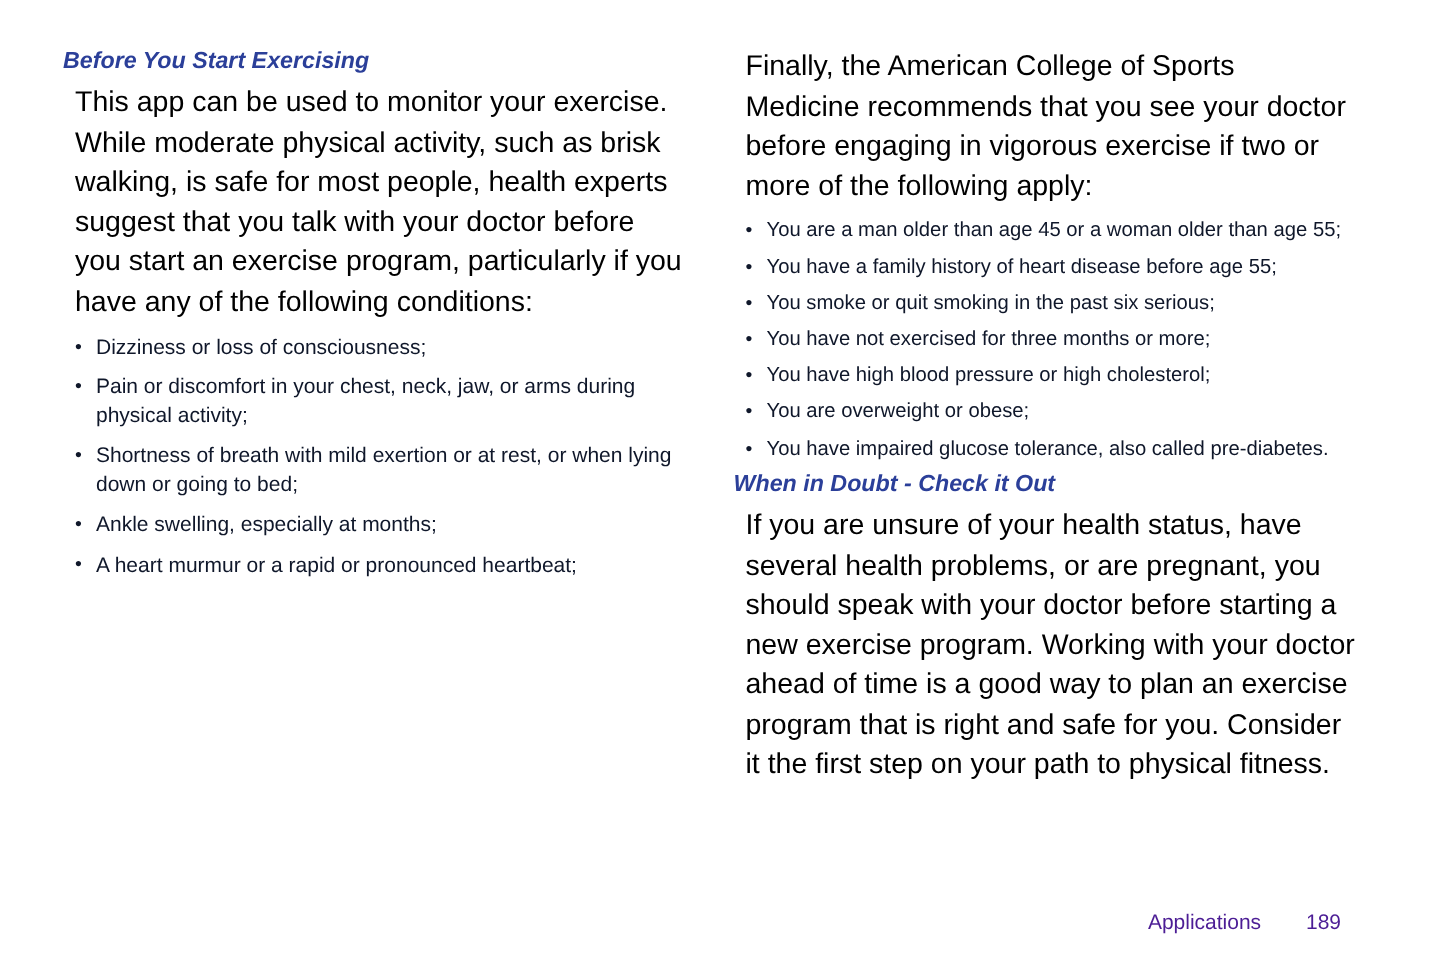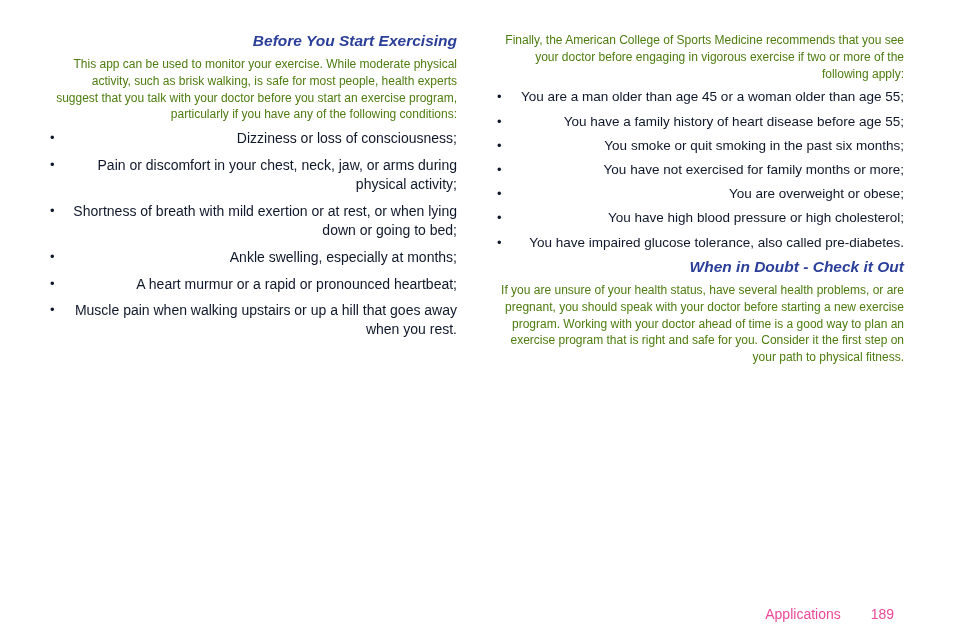--- a/index.html
+++ b/index.html
@@ -11,34 +11,33 @@
       padding: 32px 50px 20px 50px;
       position: relative;
     }
     .columns {
       display: flex;
       gap: 40px;
     }
     .col {
       flex: 1;
       min-width: 0;
-      text-align: right;
     }
     h3 {
       color: #2b3f99;
       font-style: italic;
       font-weight: bold;
       font-size: 15.5px;
       margin-bottom: 6px;
       margin-left: -8px;
     }
     .para {
-      font-size: 12px;
+      font-size: 19px;
       line-height: 1.4;
-      color: #4d7c0f;
+      color: #000000;
       margin-bottom: 6px;
     }
     ul {
       list-style: none;
       padding-left: 0;
       margin-bottom: 6px;
     }
     ul li {
       font-size: 14px;
       line-height: 1.35;
@@ -56,52 +55,51 @@
     }
     ul.tight li {
       margin-bottom: 6px;
       font-size: 13.5px;
     }
     .footer {
       position: absolute;
       bottom: 14px;
       right: 60px;
       font-size: 14px;
-      color: #ec4899;
+      color: #4c1d95;
     }
     .pagenum {
       display: inline-block;
       margin-left: 26px;
     }
   </style>
 </head>
 <body>
 
 <div class="columns">
   <div class="col">
     <h3>Before You Start Exercising</h3>
     <p class="para">This app can be used to monitor your exercise. While moderate physical activity, such as brisk walking, is safe for most people, health experts suggest that you talk with your doctor before you start an exercise program, particularly if you have any of the following conditions:</p>
     <ul>
         <li>Dizziness or loss of consciousness;</li>
         <li>Pain or discomfort in your chest, neck, jaw, or arms during physical activity;</li>
         <li>Shortness of breath with mild exertion or at rest, or when lying down or going to bed;</li>
         <li>Ankle swelling, especially at months;</li>
         <li>A heart murmur or a rapid or pronounced heartbeat;</li>
-        <li>Muscle pain when walking upstairs or up a hill that goes away when you rest.</li>
       </ul>
   </div>
   <div class="col">
     <p class="para">Finally, the American College of Sports Medicine recommends that you see your doctor before engaging in vigorous exercise if two or more of the following apply:</p>
     <ul class="tight">
         <li>You are a man older than age 45 or a woman older than age 55;</li>
         <li>You have a family history of heart disease before age 55;</li>
-        <li>You smoke or quit smoking in the past six months;</li>
-        <li>You have not exercised for family months or more;</li>
+        <li>You smoke or quit smoking in the past six serious;</li>
+        <li>You have not exercised for three months or more;</li>
+        <li>You have high blood pressure or high cholesterol;</li>
         <li>You are overweight or obese;</li>
-        <li>You have high blood pressure or high cholesterol;</li>
         <li>You have impaired glucose tolerance, also called pre-diabetes.</li>
       </ul>
     <h3>When in Doubt - Check it Out</h3>
     <p class="para">If you are unsure of your health status, have several health problems, or are pregnant, you should speak with your doctor before starting a new exercise program. Working with your doctor ahead of time is a good way to plan an exercise program that is right and safe for you. Consider it the first step on your path to physical fitness.</p>
   </div>
 </div>
 
 <div class="footer">
   <span>Applications</span>
   <span class="pagenum">189</span>

